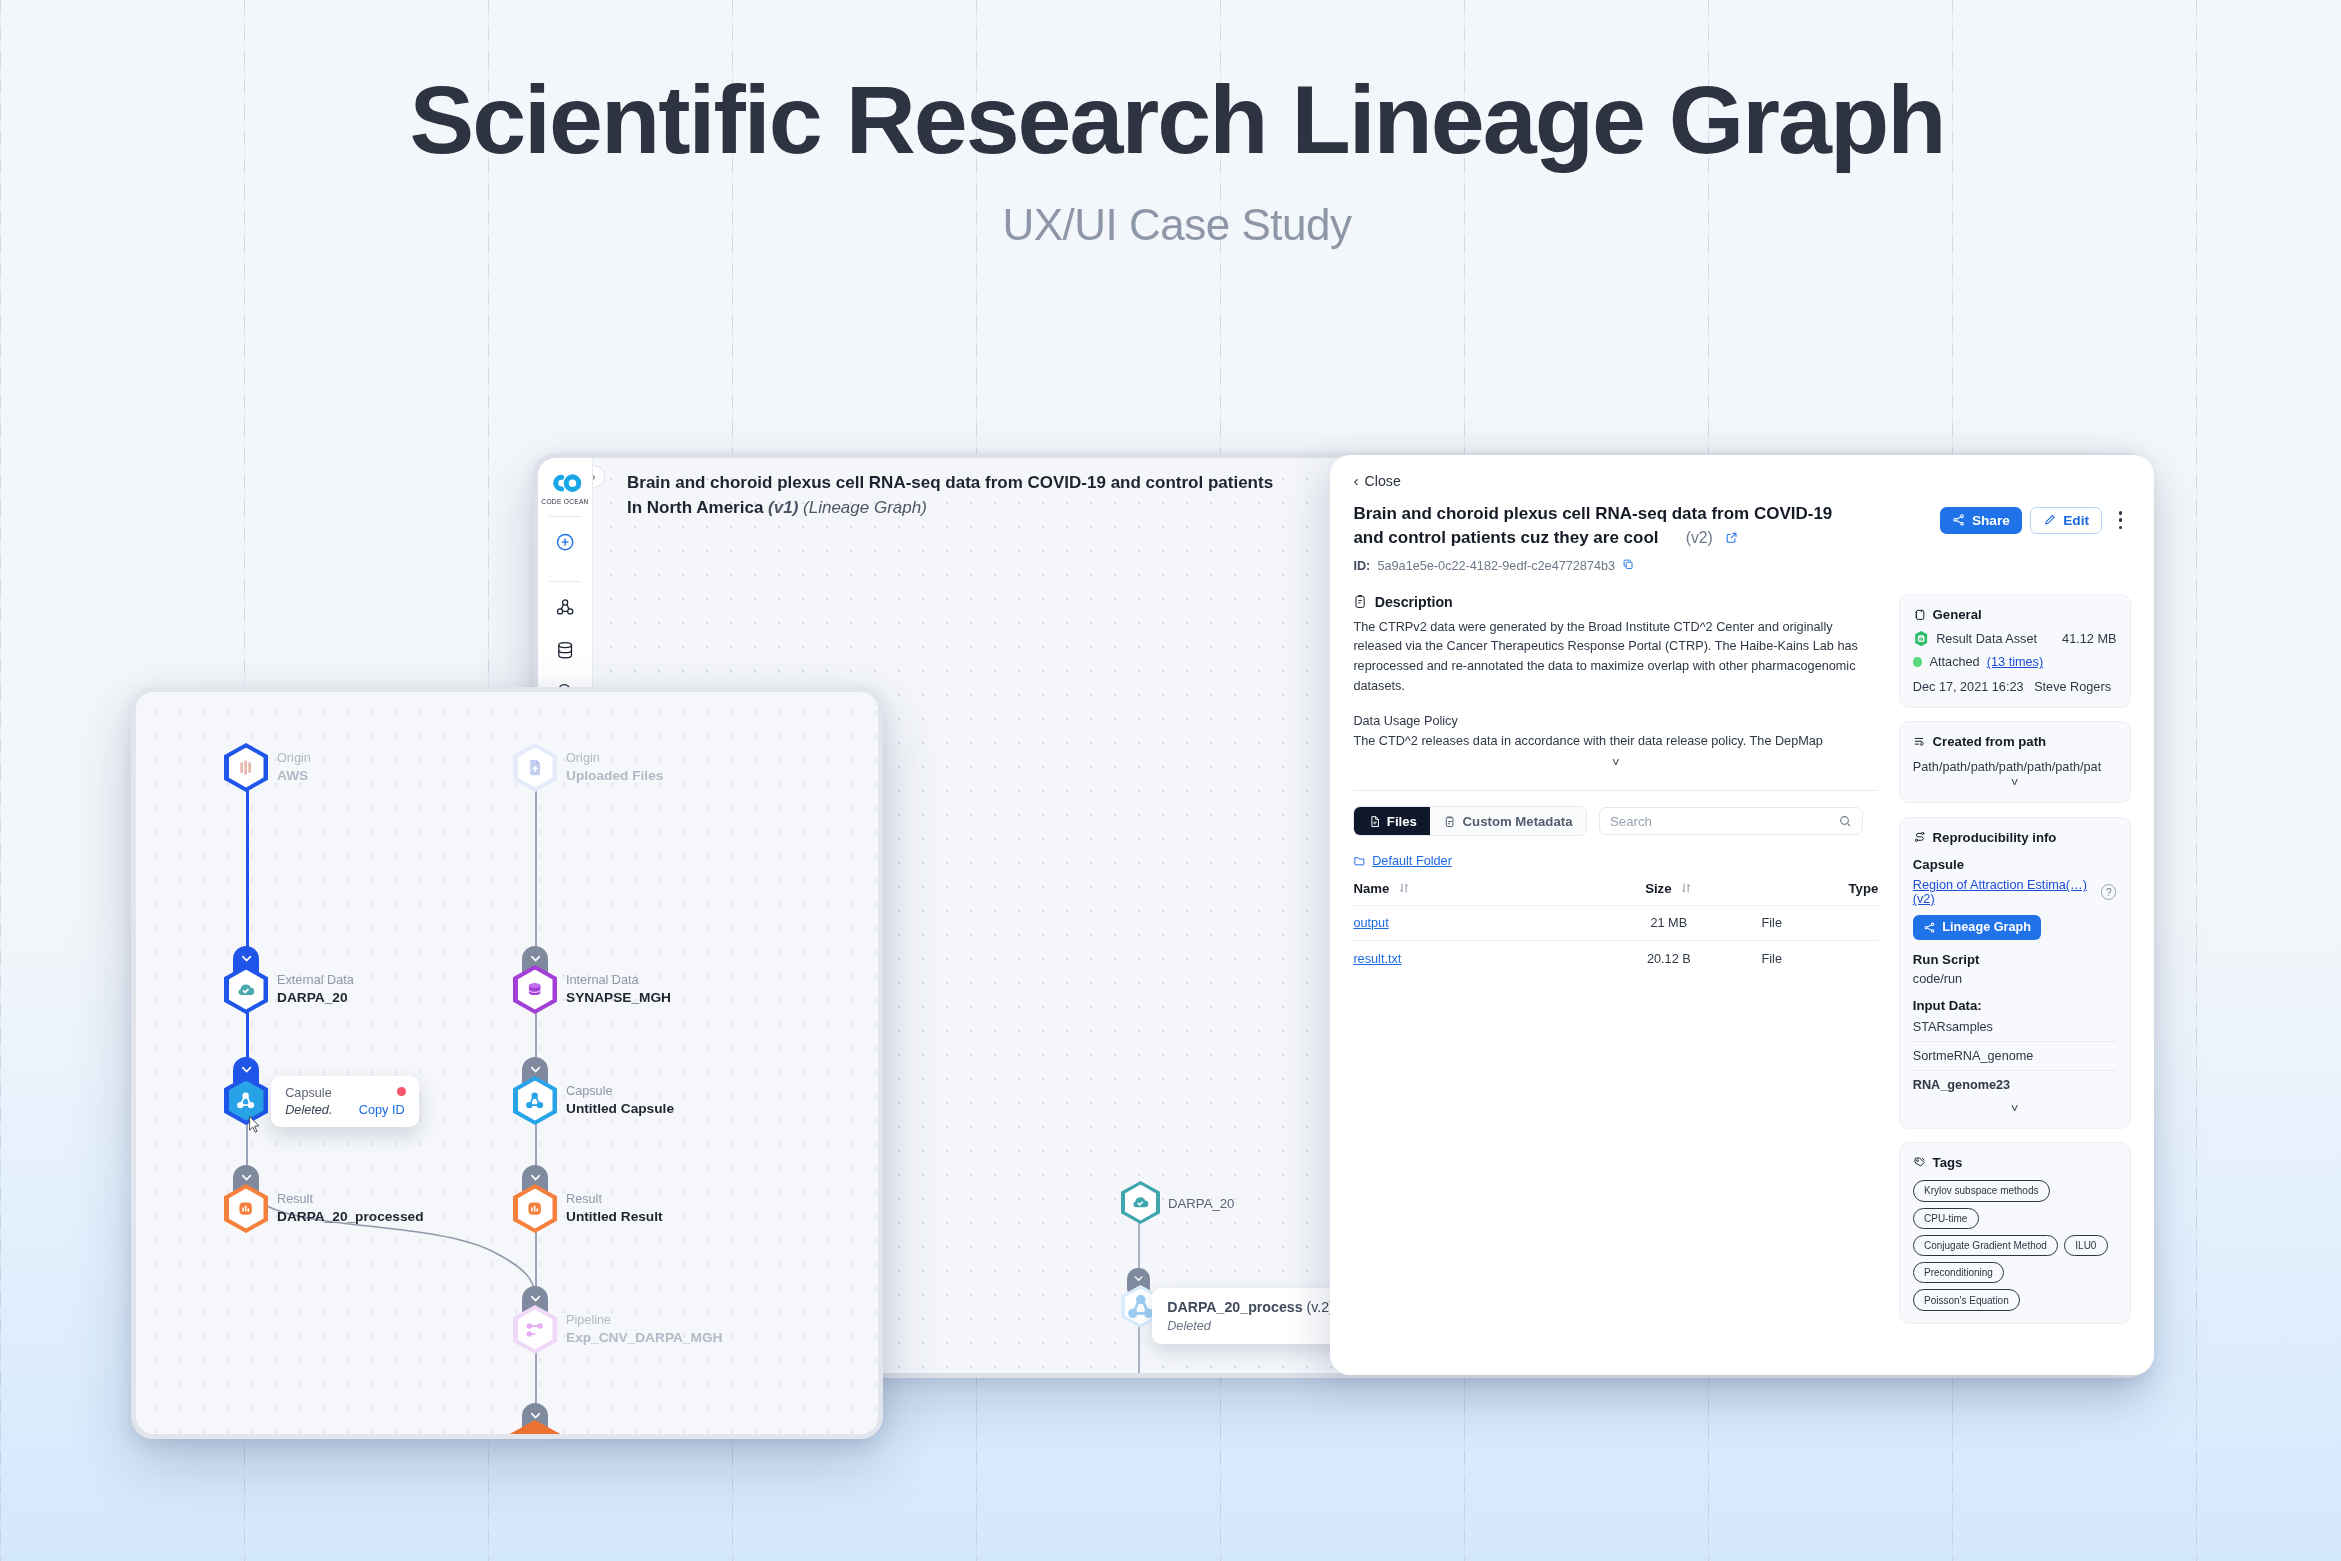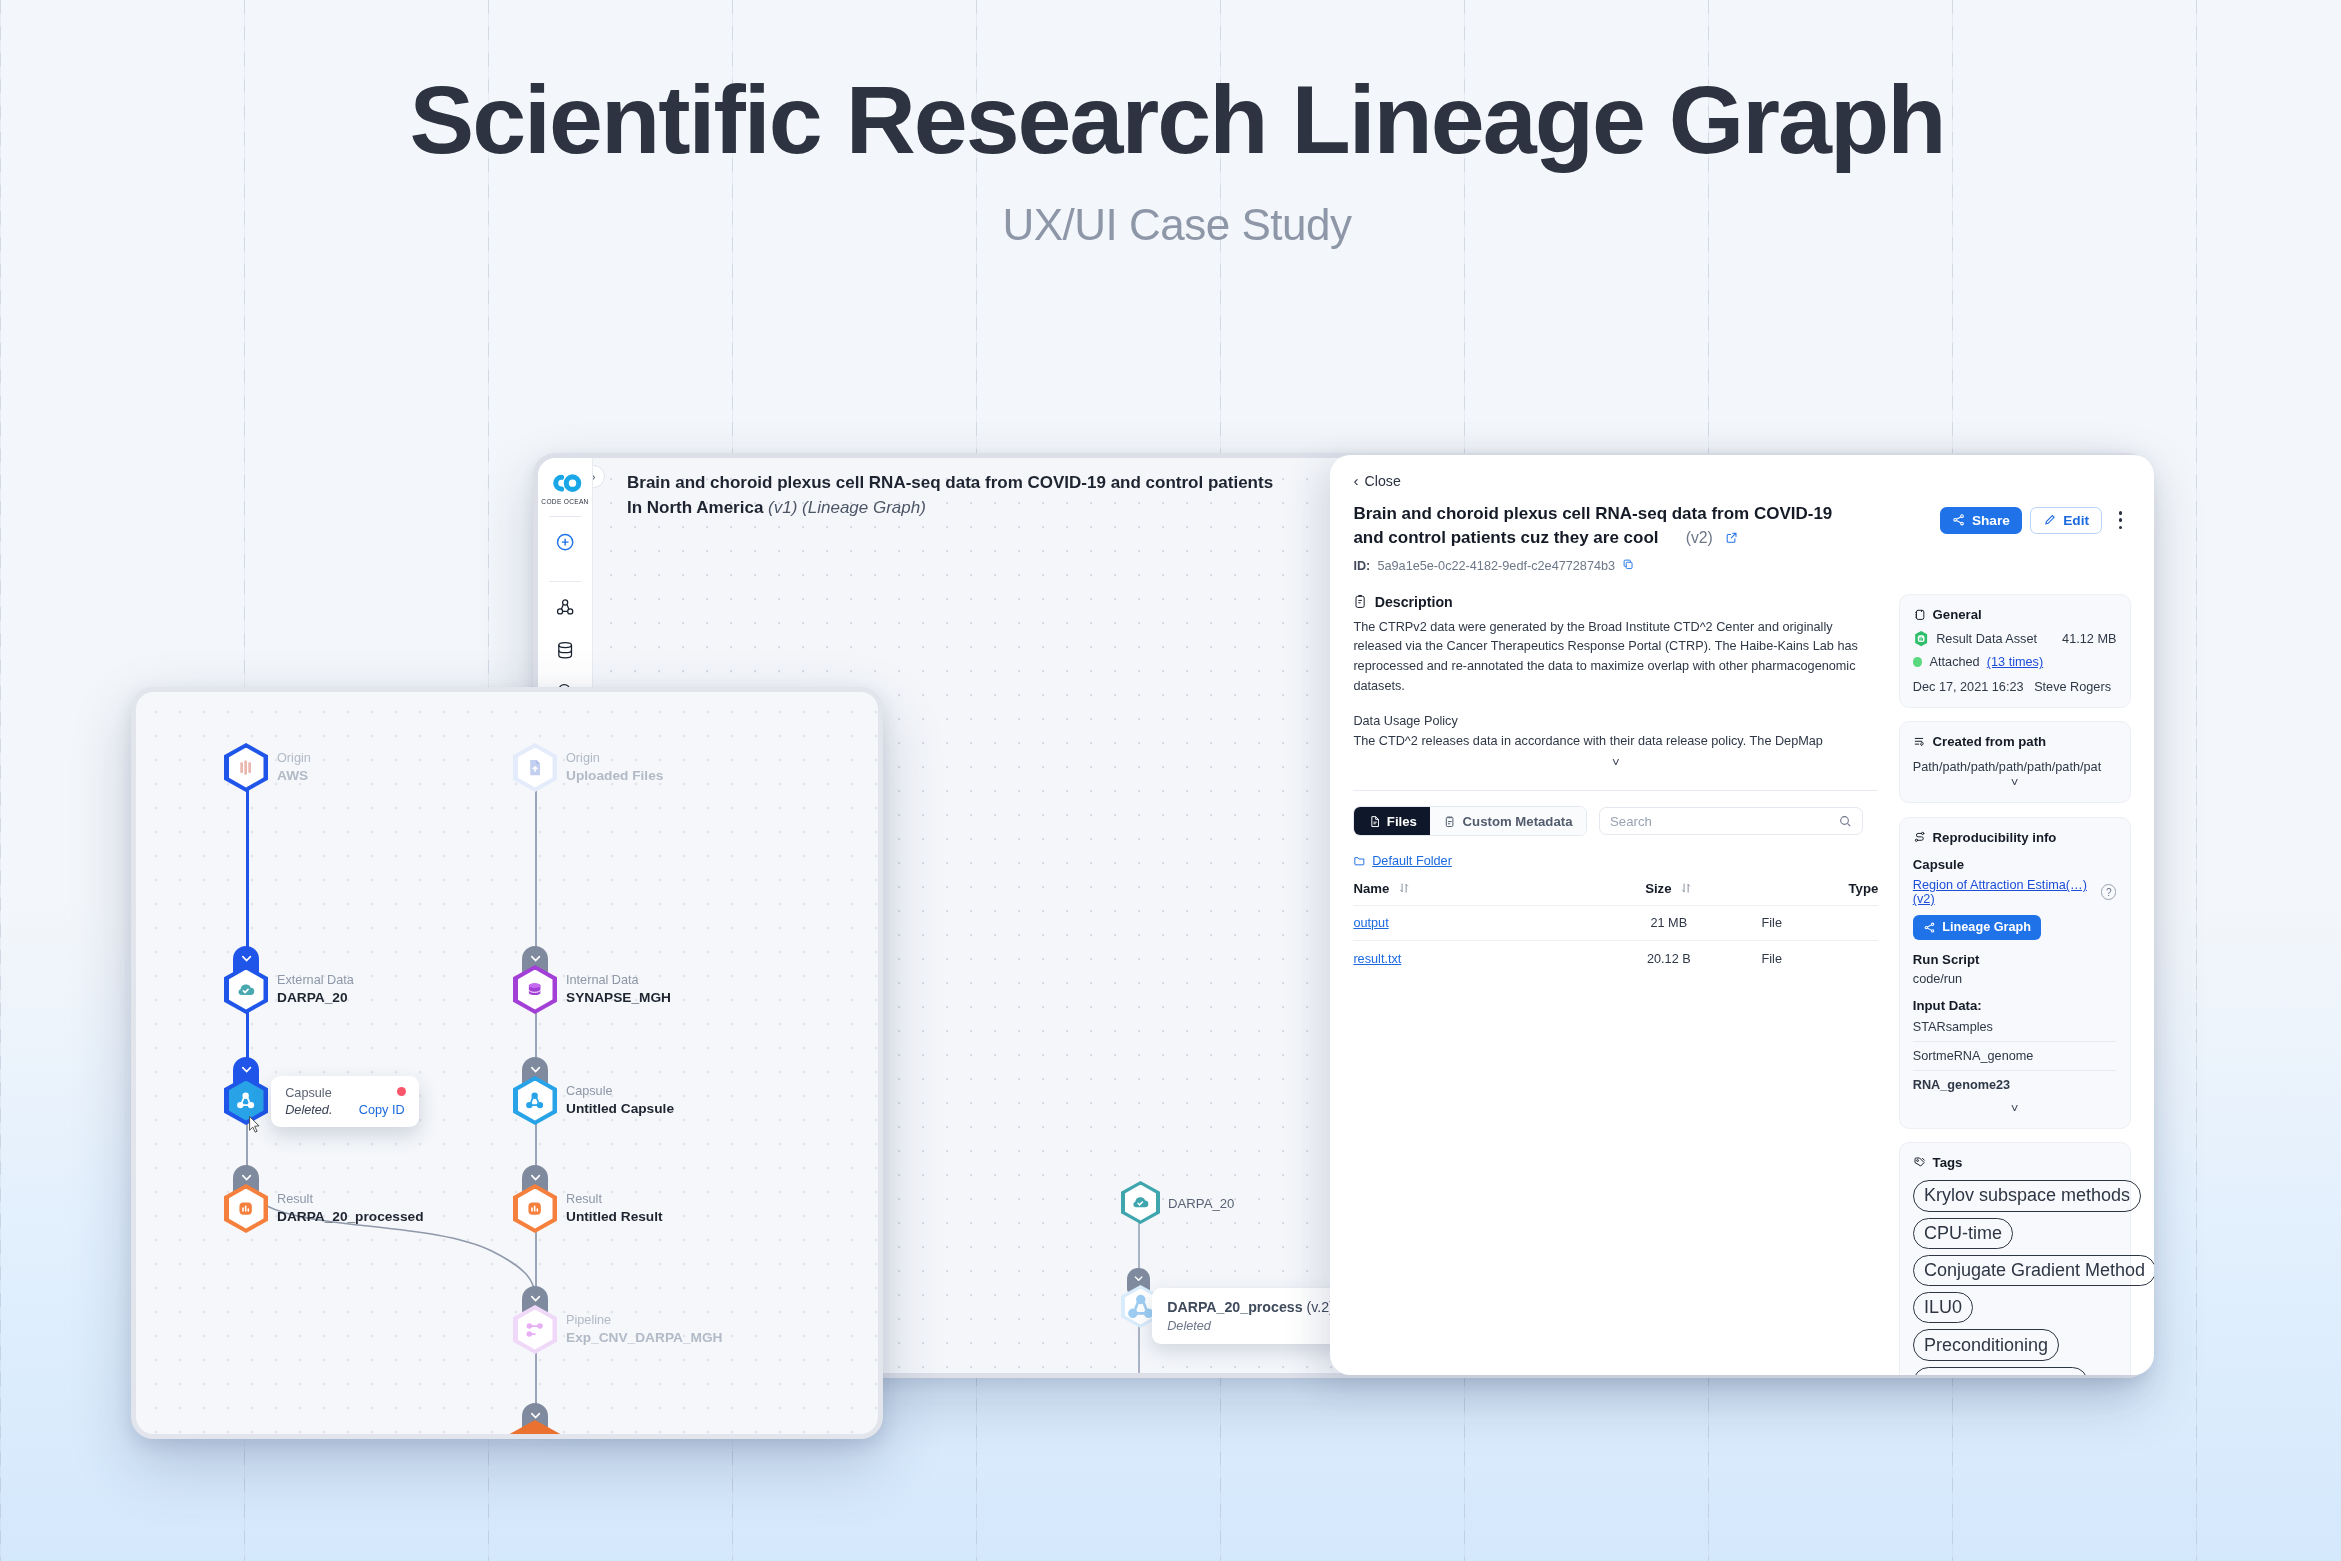--- a/index.html
+++ b/index.html
@@ -51,21 +51,21 @@
   
   .canvas{flex:1;position:relative;background:#f4f6fa;overflow:hidden;}
   .dots{position:absolute;inset:0;
     background-image:radial-gradient(#d3d8e2 1.3px, transparent 1.4px);
     background-size:24px 24px;background-position:6.1px 9.1px;}
   .collapse-tab{position:absolute;left:-11.2px;top:7.1px;width:23.4px;height:23.4px;border-radius:50%;
     background:#fff;border:0.5px solid #dfe3ea;display:flex;align-items:center;justify-content:center;
     color:#5a6374;font-size:12.2px;z-index:5;}
   .app-title{position:absolute;left:34px;top:13.2px;width:661px;font-size:17px;line-height:1.44;
     font-weight:700;color:#1e2430;z-index:4;}
-  .app-title .ver{font-weight:400;color:#4b5565;font-style:italic;}
+  .app-title .ver{font-weight:700;color:#4b5565;font-style:italic;}
   .app-title .lg{font-weight:400;color:#4b5565;font-style:italic;}
 
   .chip-row{position:absolute;right:121px;top:102px;display:flex;gap:7.1px;z-index:4;}
   .chip{height:30.5px;padding:0 14.2px;border-radius:8.1px;border:0.5px solid #e2e6ee;background:#fff;
     display:flex;align-items:center;font-size:13.7px;font-weight:700;color:#1b6ae0;white-space:nowrap;}
   .chip.on{background:#1f72e8;color:#fff;border-color:#1f72e8;}
 
   .seg-row{position:absolute;right:102px;top:143px;display:flex;z-index:4;
     background:#fff;border:0.5px solid #e2e6ee;border-radius:8.1px;overflow:hidden;}
   .seg{height:30.5px;padding:0 13.2px;display:flex;align-items:center;gap:6.1px;font-size:13.7px;
@@ -173,21 +173,21 @@
   .sub-v{margin-top:5.1px;font-size:12.7px;color:#2f3847;}
   .cap-lnk{margin-top:6.1px;font-size:12.7px;display:flex;align-items:center;gap:7.1px;}
   .qm{width:15.2px;height:15.2px;border-radius:50%;border:1px solid #9aa3b3;color:#6d7788;
      font-size:10.2px;display:inline-flex;align-items:center;justify-content:center;flex:0 0 15.2px;}
   .lg-btn{margin-top:9.1px;height:24.4px;border-radius:6.1px;background:#1f72e8;color:#fff;
     display:inline-flex;align-items:center;gap:6.1px;padding:0 10.2px;font-size:12.7px;font-weight:600;}
   .lg-btn svg{width:13.2px;height:13.2px;}
   .inp-row{font-size:12.7px;color:#2f3847;padding:7.1px 0;border-bottom:0.5px solid #e6eaf1;}
   .inp-row:last-of-type{border-bottom:0;font-weight:bold;}
   .tags{display:flex;flex-wrap:wrap;gap:6.1px;margin-top:10.2px;}
-  .tag{border:0.8px solid #2e3644;border-radius:508px;padding:4.1px 10.2px;font-size:18px;color:#2e3644;
+  .tag{border:0.8px solid #2e3644;border-radius:508px;padding:4.1px 10.2px;font-size:10px;color:#2e3644;
     white-space:nowrap;}
 
   
   .float{position:absolute;left:131px;top:687px;width:752px;height:752px;background:#eef1f6;
     border-radius:22.4px;border:5.1px solid #e2e5ec;
     box-shadow:0 25.4px 61px rgba(40,60,100,.22), 0 6.1px 17.3px rgba(40,60,100,.12);
     overflow:hidden;z-index:12;}
   .float-in{position:absolute;inset:0;background:#f5f7fa;border-radius:17.3px;overflow:hidden;}
   .fdots{position:absolute;inset:0;
     background-image:radial-gradient(#dfe3eb 1.5px, transparent 1.6px);

